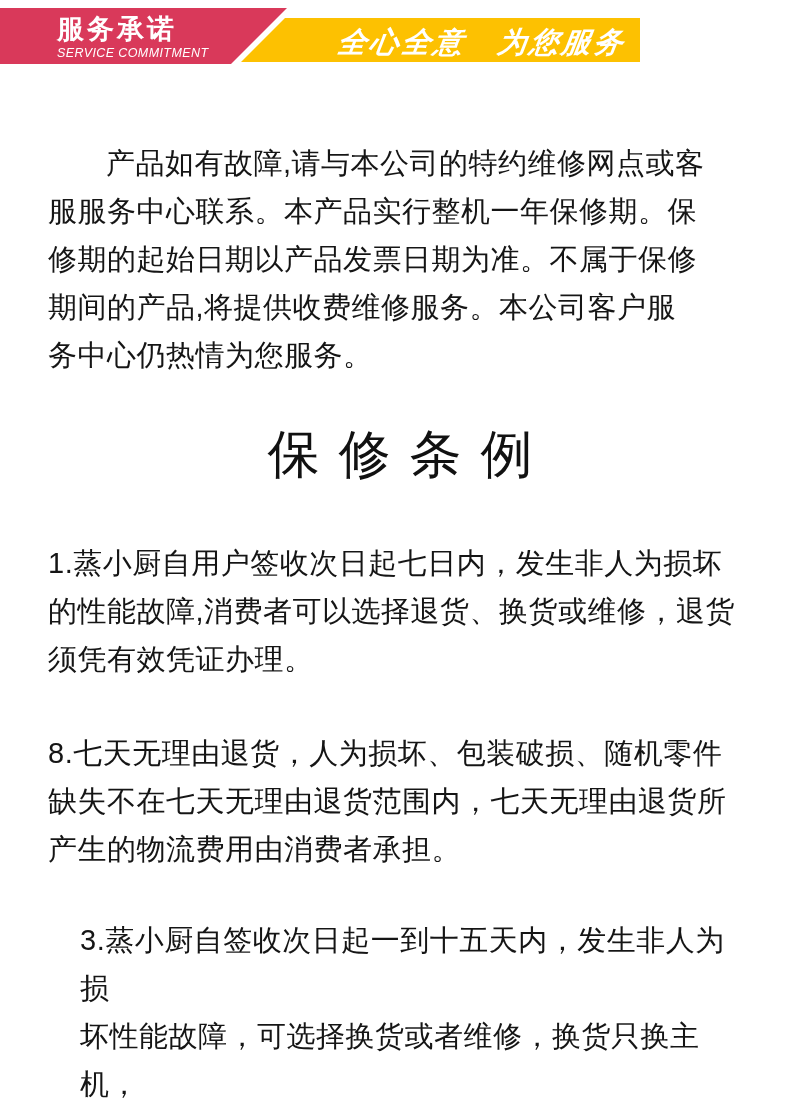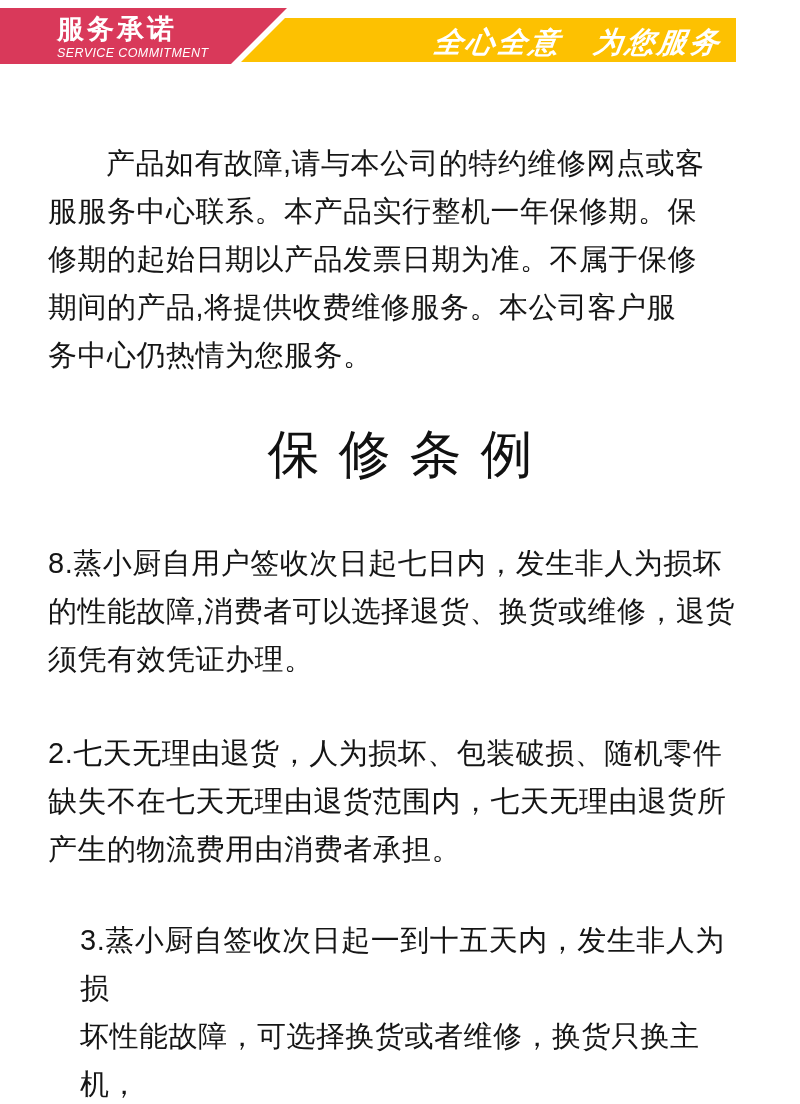--- a/index.html
+++ b/index.html
@@ -6,21 +6,21 @@
   body {
     width: 800px;
     height: 1104px;
     background: #ffffff;
     position: relative;
     overflow: hidden;
     font-family: "Liberation Sans", sans-serif;
   }
 
   
-  .banner { position: absolute; top: 0; left: 0; width: 736px; height: 72px; }
+  .banner { position: absolute; top: 0; left: 0; width: 640px; height: 72px; }
 
   .ribbon-red {
     position: absolute; left: 0; top: 8px;
     width: 287px; height: 56px;
     background: #d9395a;
     clip-path: polygon(0 0, 100% 0, calc(100% - 56px) 100%, 0 100%);
   }
   .ribbon-yellow {
     position: absolute; left: 241px; top: 18px;
     right: 0; height: 44px;
@@ -86,23 +86,23 @@
 </div>
 
 <div id="intro" class="para">产品如有故障,请与本公司的特约维修网点或客
 服服务中心联系。本产品实行整机一年保修期。保
 修期的起始日期以产品发票日期为准。不属于保修
 期间的产品,将提供收费维修服务。本公司客户服
 务中心仍热情为您服务。</div>
 
 <div class="warranty-title">保修条例</div>
 
-<div id="sec1" class="para">8.蒸小厨自用户签收次日起七日内，发生非人为损坏
+<div id="sec1" class="para">1.蒸小厨自用户签收次日起七日内，发生非人为损坏
 的性能故障,消费者可以选择退货、换货或维修，退货
 须凭有效凭证办理。</div>
 
-<div id="sec2" class="para">2.七天无理由退货，人为损坏、包装破损、随机零件
+<div id="sec2" class="para">8.七天无理由退货，人为损坏、包装破损、随机零件
 缺失不在七天无理由退货范围内，七天无理由退货所
 产生的物流费用由消费者承担。</div>
 
 <div id="sec3" class="para">3.蒸小厨自签收次日起一到十五天内，发生非人为损
 坏性能故障，可选择换货或者维修，换货只换主机，
 其他附件、赠品不在换货范围</div>
 
 </body></html>

